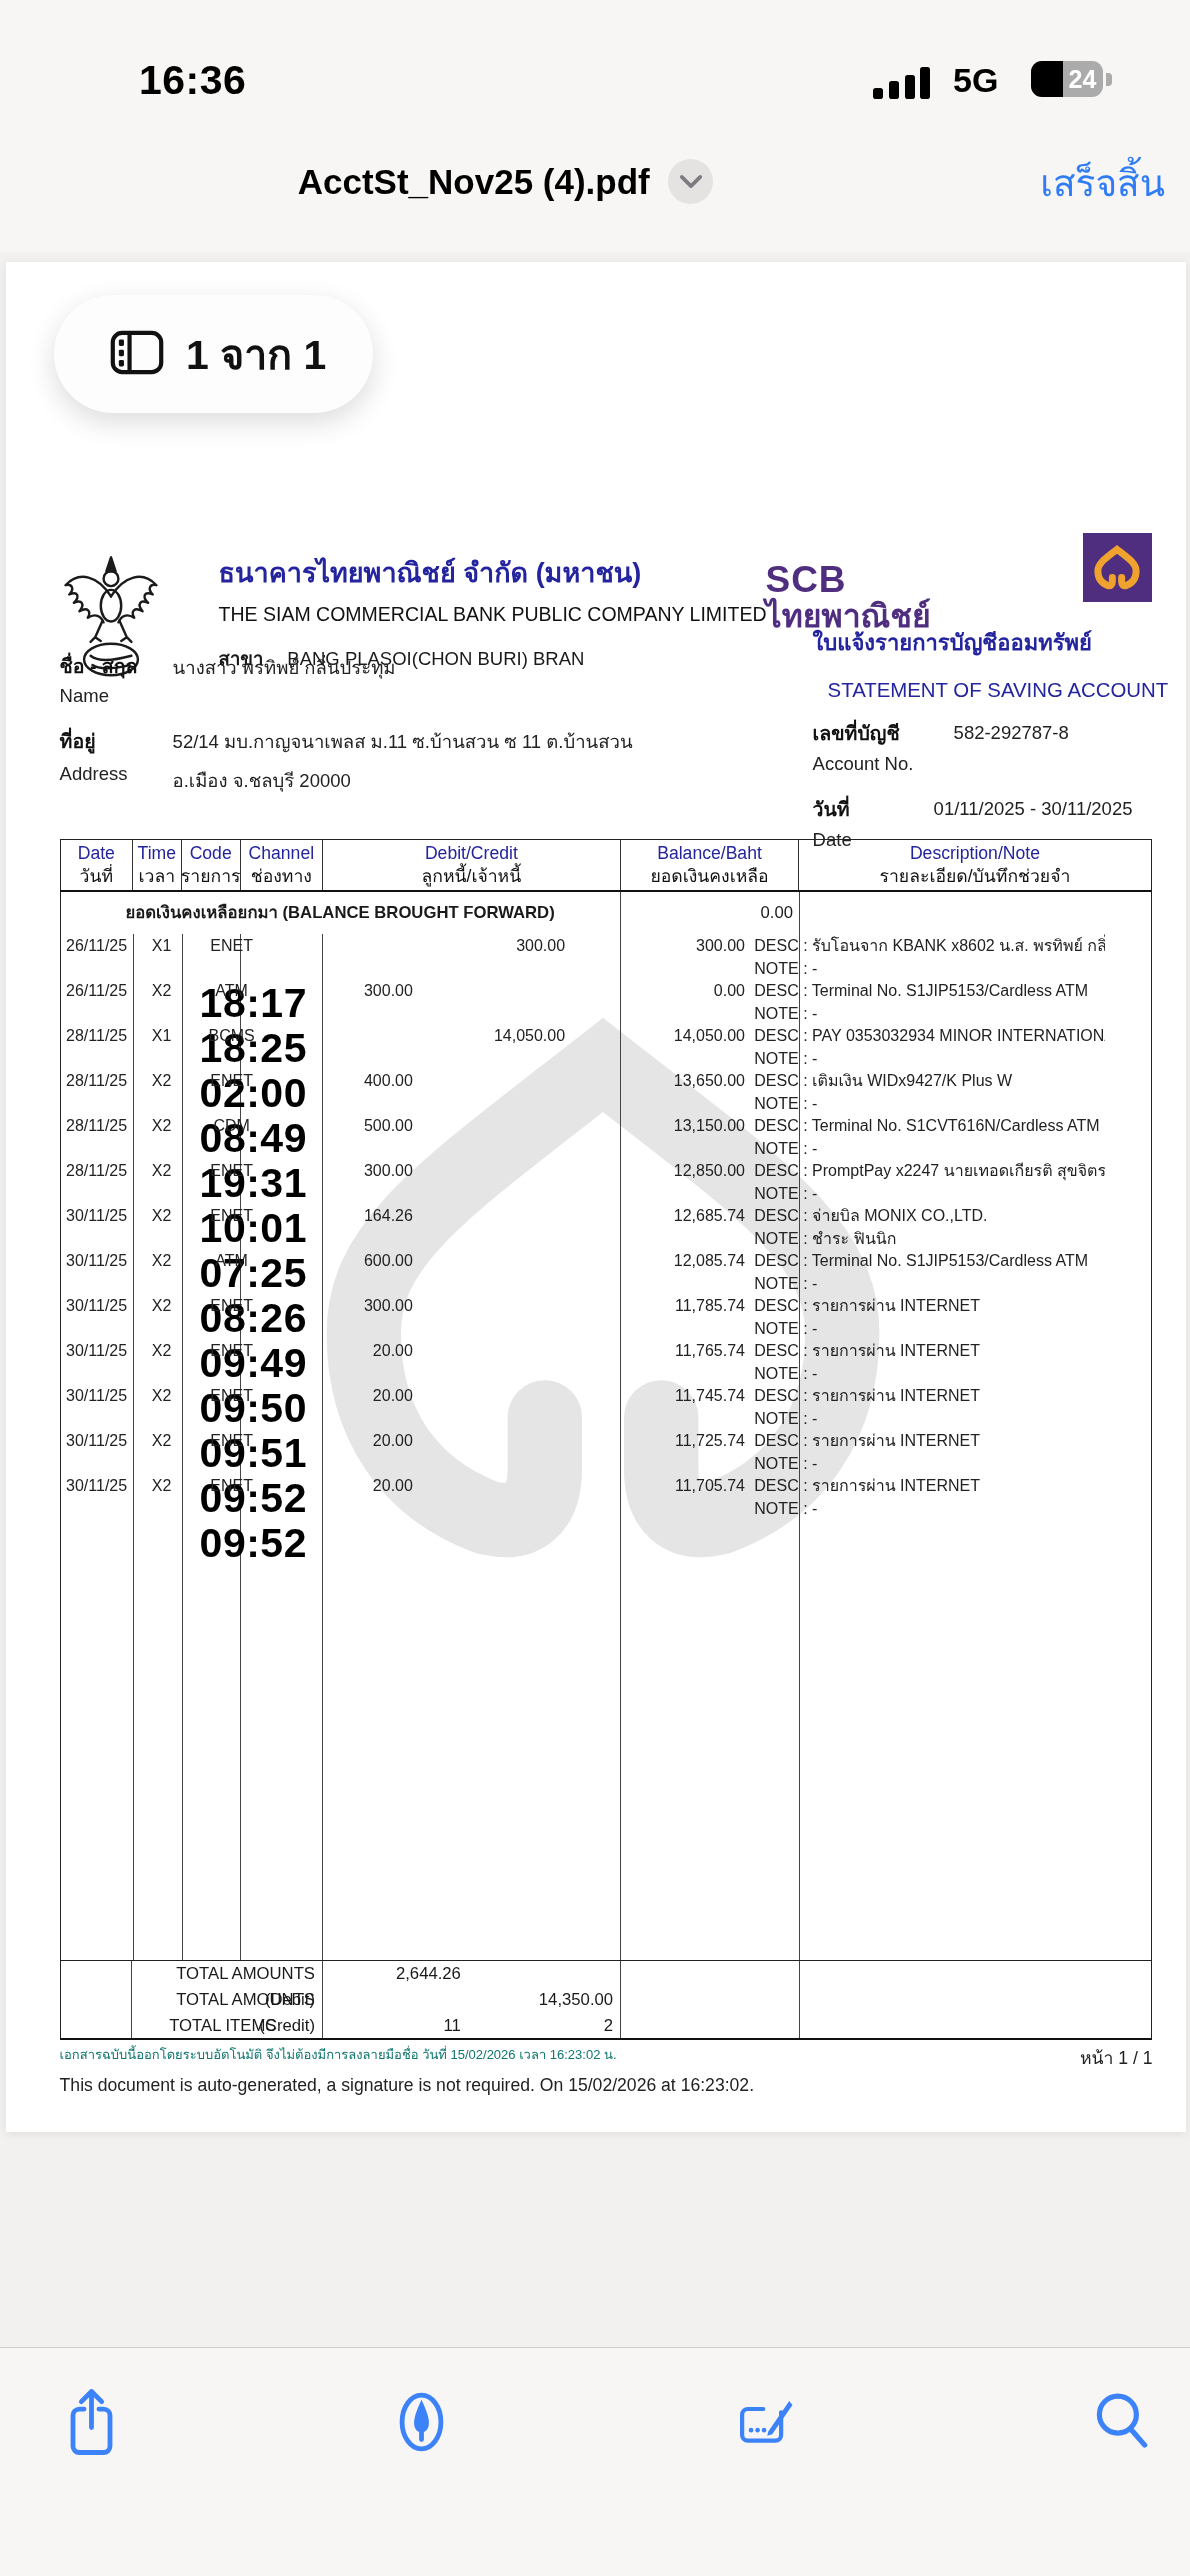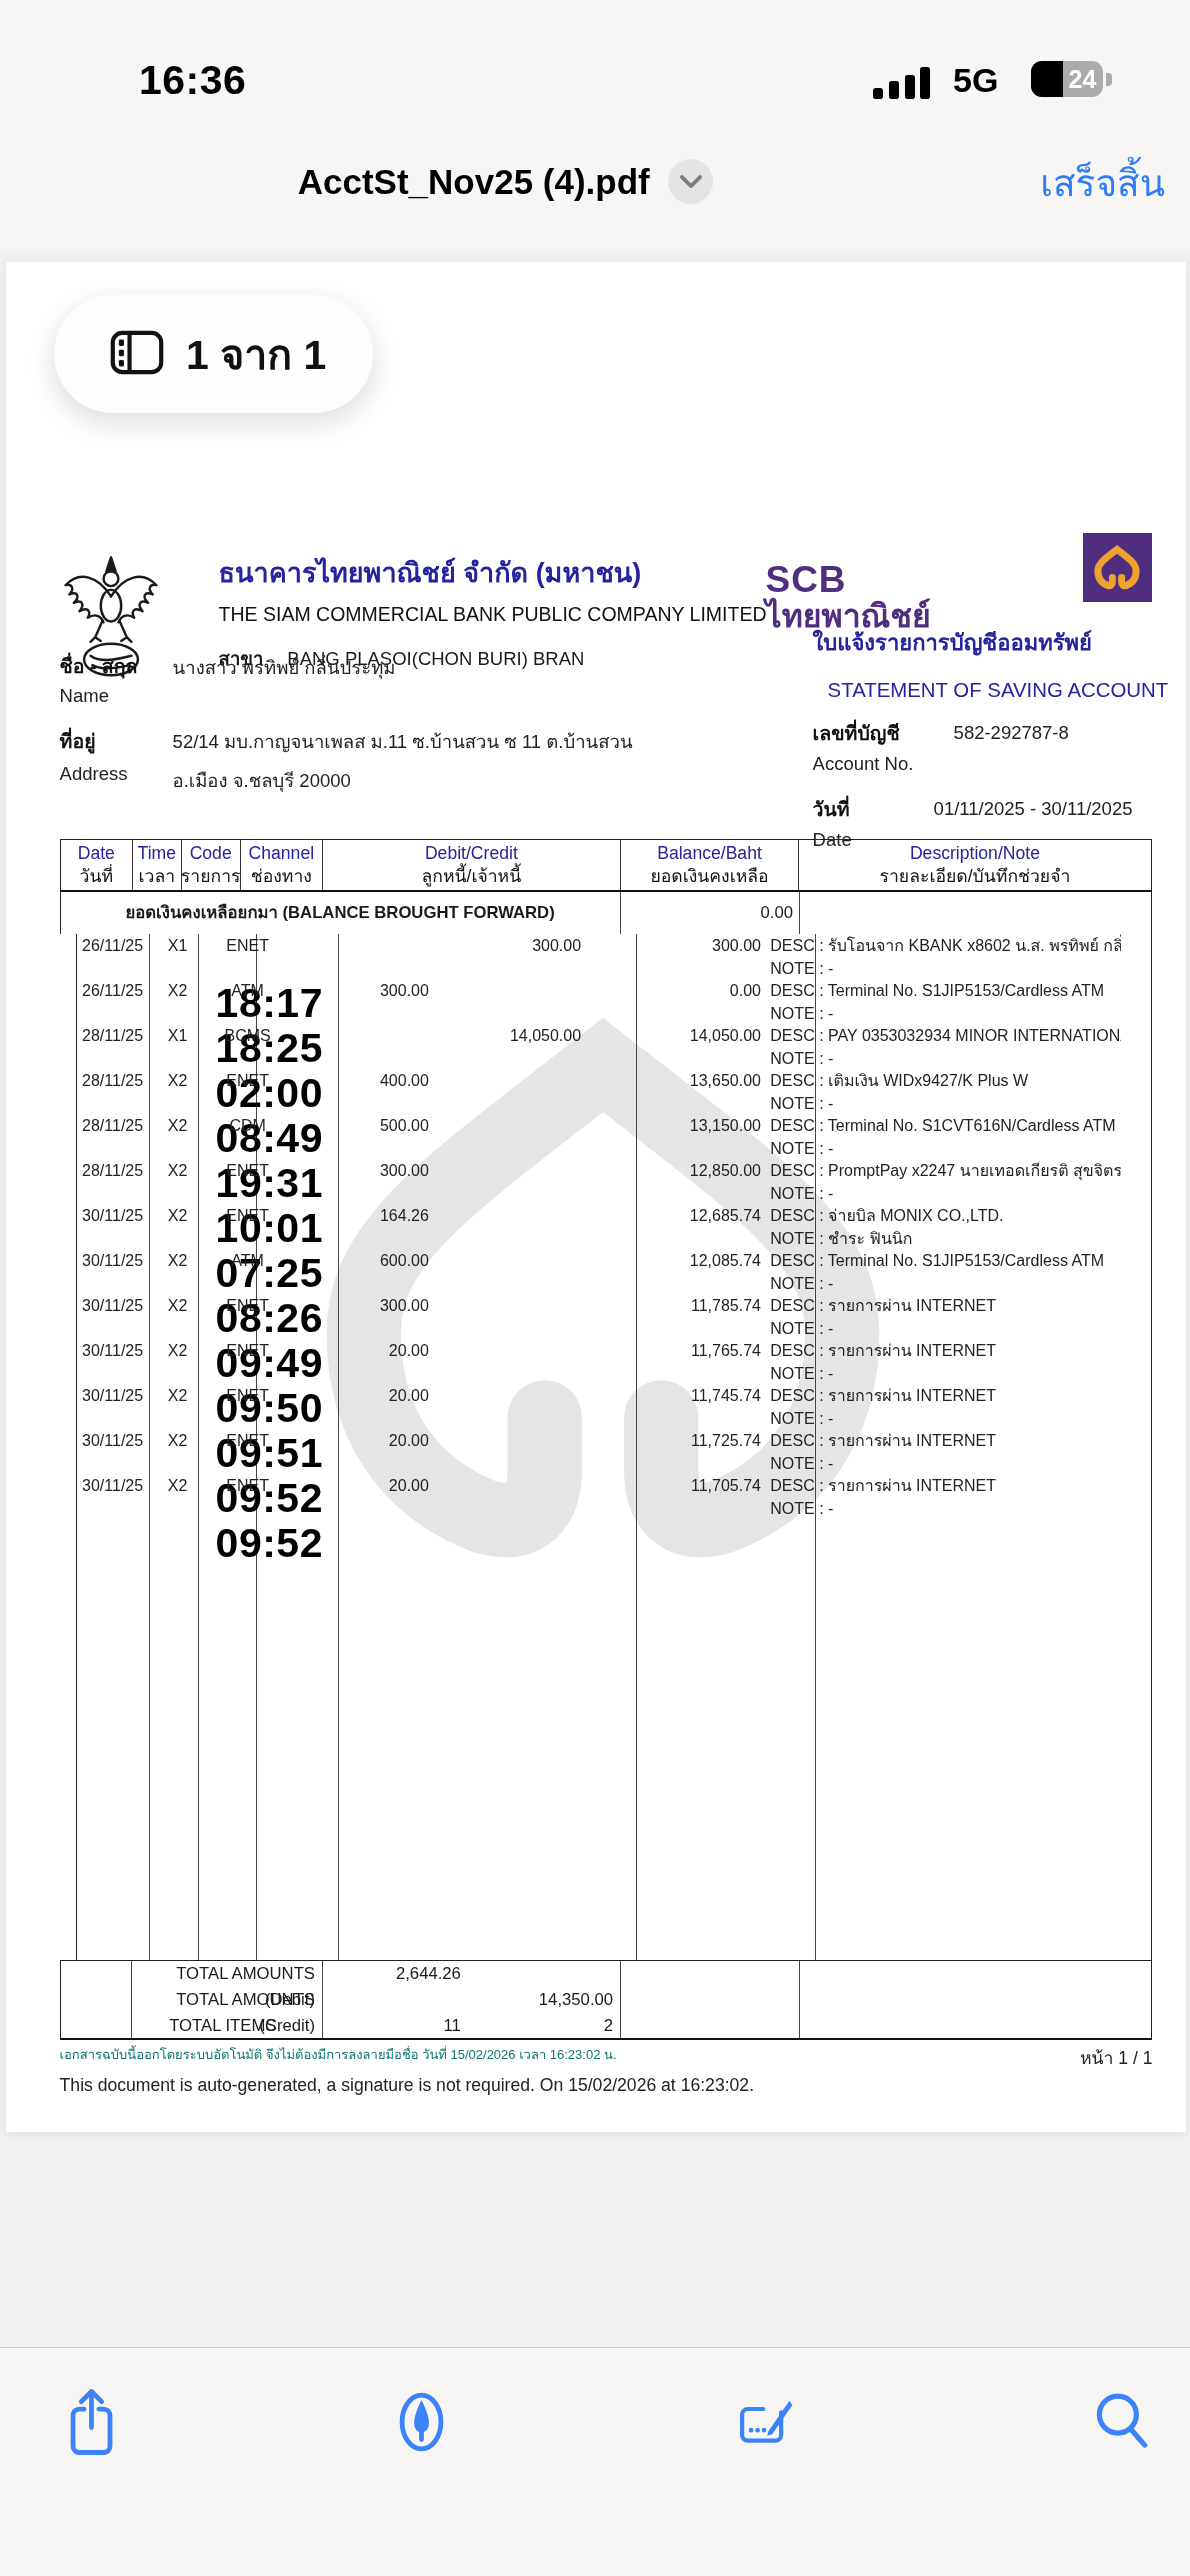--- a/index.html
+++ b/index.html
@@ -60,21 +60,21 @@
   .thead{display:flex;border:1.9px solid #222;border-bottom:2.8px solid #111;height:53px;box-sizing:border-box;}
   .thead .hc{display:flex;flex-direction:column;align-items:center;justify-content:center;border-left:0.9px solid #333;line-height:23px;font-size:17.6px;text-align:center;}
   .thead .hc:first-child{border-left:none;}
   .hc .en{color:var(--navy,#24249e);}
   .hc .th{color:#111;}
   .w-date{width:72px;}.w-time{width:48px;}.w-code{width:58px;}.w-chan{width:82px;}
   .w-dc{width:299px;}.w-bal{width:179px;}.w-desc{width:354px;}
   .bbf{position:relative;display:flex;height:42px;border-left:1.9px solid #222;border-right:1.9px solid #222;box-sizing:border-box;background:transparent;}
   .bbf .span{width:559px;text-align:center;font-weight:bold;font-size:16.7px;line-height:41px;}
   .bbf .bal{width:179px;text-align:right;padding-right:5.6px;box-sizing:border-box;font-size:16.7px;line-height:41px;}
-  .txbody{position:relative;height:1026px;border-left:1.9px solid #222;border-right:1.9px solid #222;box-sizing:border-box;margin-left:16px;}
+  .txbody{position:relative;height:1026px;border-left:1.9px solid #222;border-right:1.9px solid #222;box-sizing:border-box;}
   .vline{position:absolute;top:0;bottom:0;width:0.9px;background:#444;}
   .tx-row{position:relative;display:flex;height:45px;font-size:16px;color:#222;}
   .tx-row .c{line-height:24px;}
   .c.date{width:72px;text-align:center;}
   .c.time{width:48px;text-align:center;}
   .c.code{width:58px;text-align:center;}
   .c.chan{width:82px;text-align:center;}
   .c.dc{width:299px;display:flex;}
   .c.dc .debit{width:144px;text-align:right;padding-right:3.7px;box-sizing:border-box;}
   .c.dc .credit{width:155px;text-align:right;padding-right:6.5px;box-sizing:border-box;}

